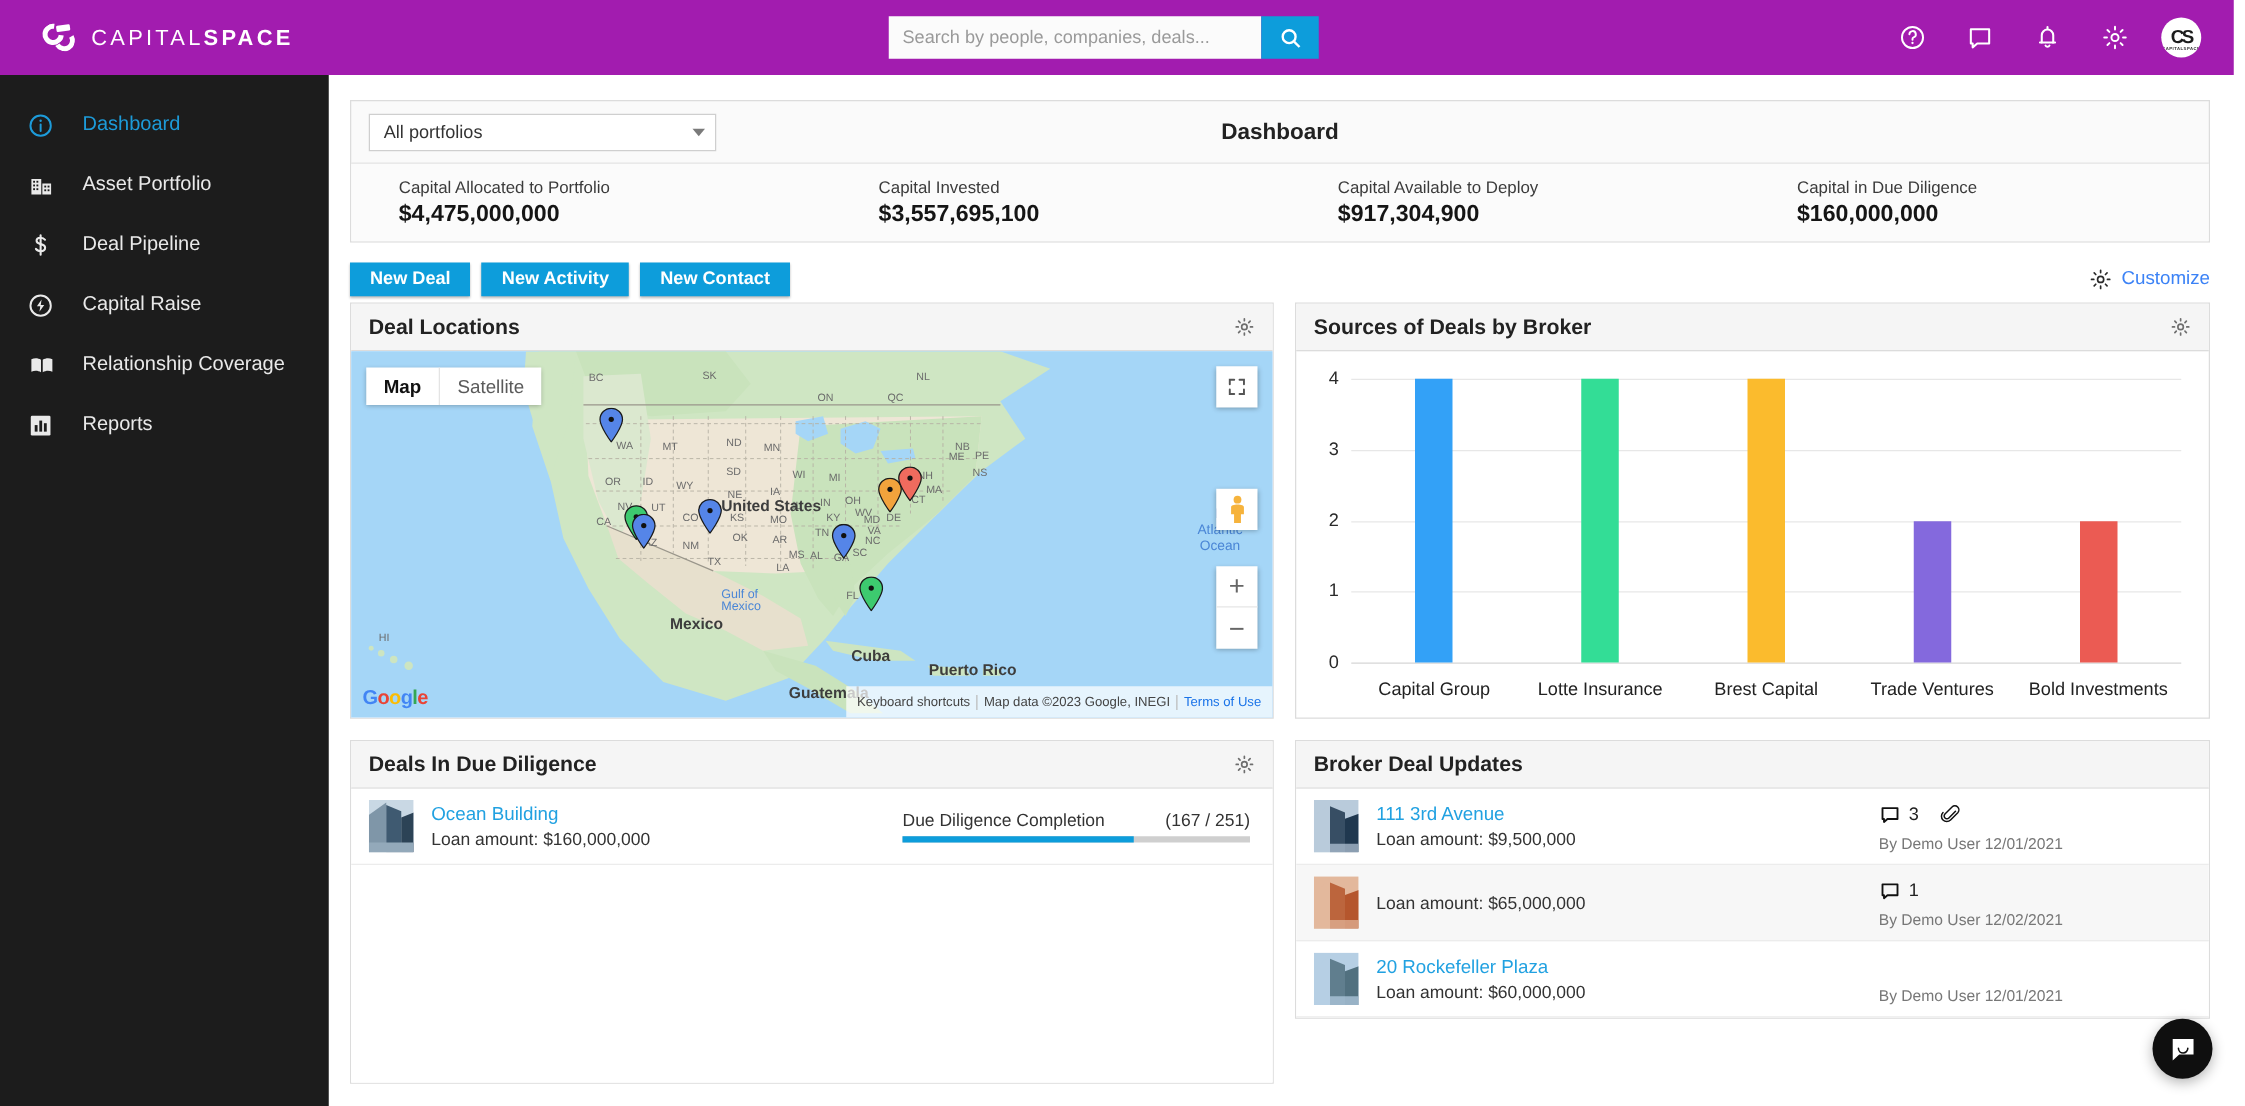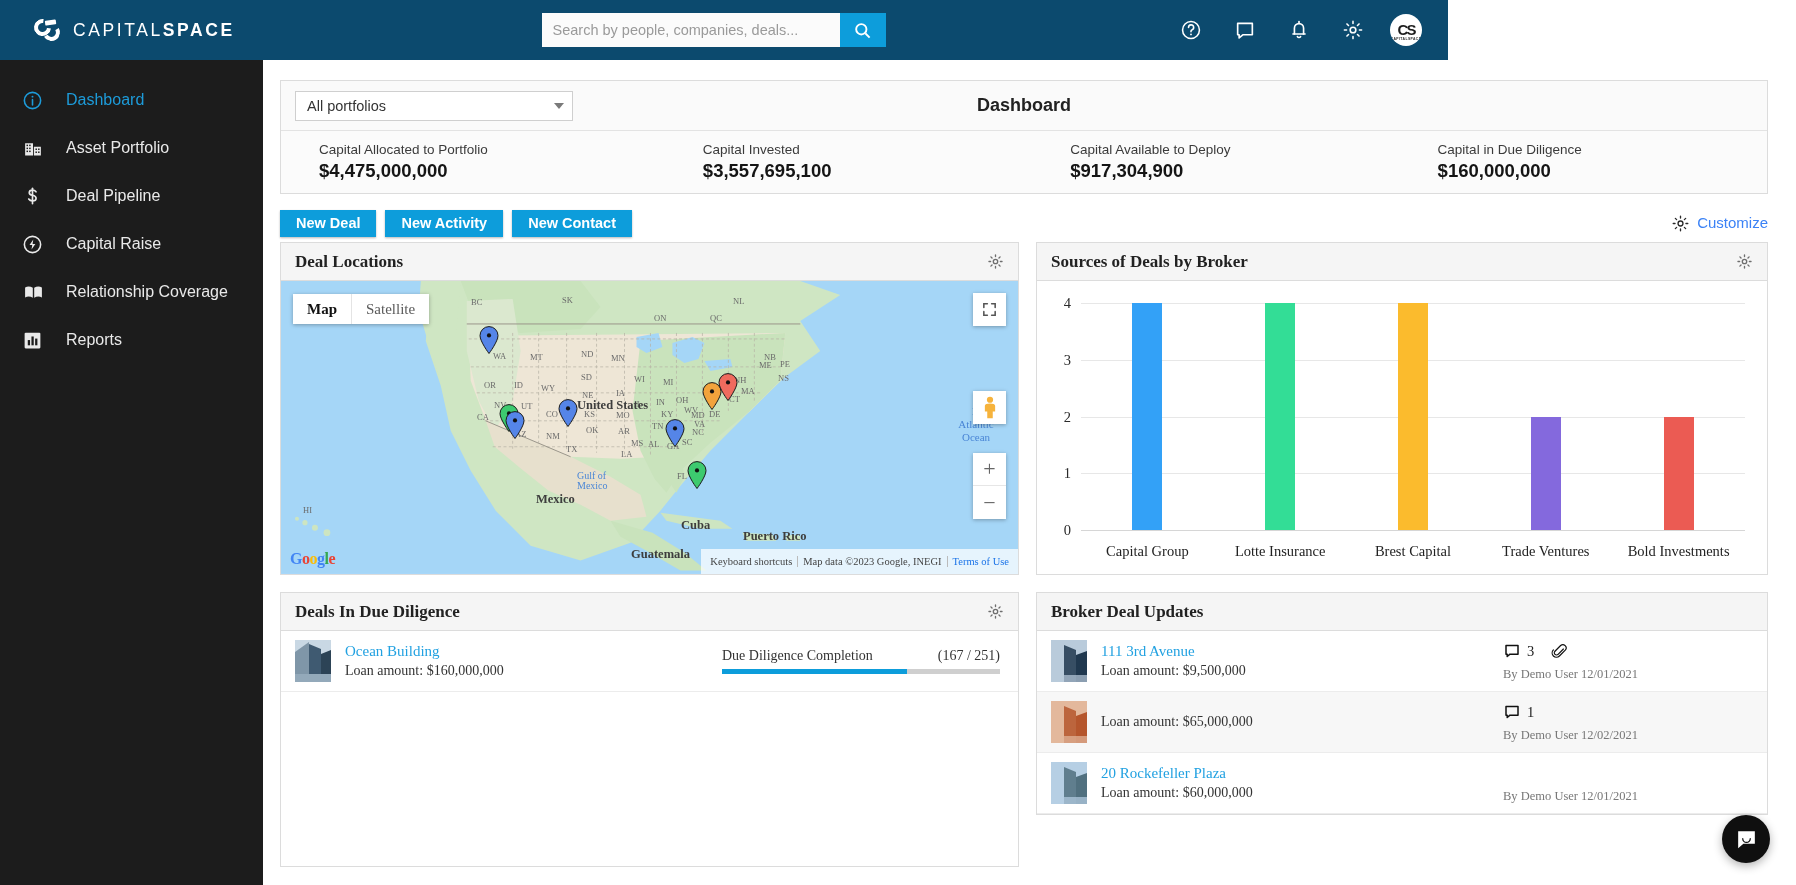--- a/index.html
+++ b/index.html
@@ -8,22 +8,22 @@
     overflow: hidden;
     background: #ffffff;
     font-family: "Liberation Sans", sans-serif;
     font-size: 15px;
     color: #222;
   }
 
   
   .topbar {
     position: absolute; top: 0; left: 0;
-    width: 1448px; height: 60px;
-    background: #0c4a6e;
+    width: 1787px; height: 60px;
+    background: #a21caf;
     display: flex; align-items: center;
     z-index: 50;
   }
   .logo-wrap {
     width: 263px; height: 60px;
     display: flex; align-items: center; padding-left: 34px;
   }
   .logo-mark {
     position: relative; width: 30px; height: 22px; margin-right: 9px; flex: none;
   }
@@ -96,21 +96,21 @@
 
   
   .main {
     position: absolute; left: 263px; top: 60px;
     width: 1533px; height: 825px;
     background: #ffffff;
     padding: 20px 28px 0 17px;
     overflow: hidden;
   }
 
-  .panel { background:#fff; border:1px solid #dcdcdc;font-family:Liberation Serif, serif; }
+  .panel { background:#fff; border:1px solid #dcdcdc; }
   .panel-head {
     background: #f5f5f5; border-bottom: 1px solid #dcdcdc;
     height: 38px; display: flex; align-items: center;
     padding: 0 14px; justify-content: space-between;
   }
   .panel-title { font-size: 17px; font-weight: 700; color: #222; }
 
   
   .headcard { border:1px solid #dcdcdc; background:#fafafa; }
   .headcard-top {

